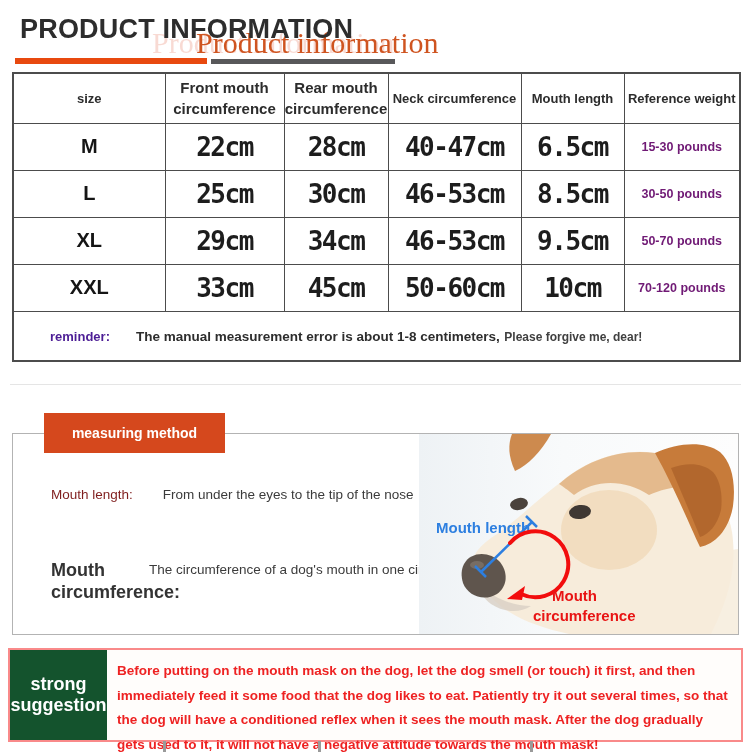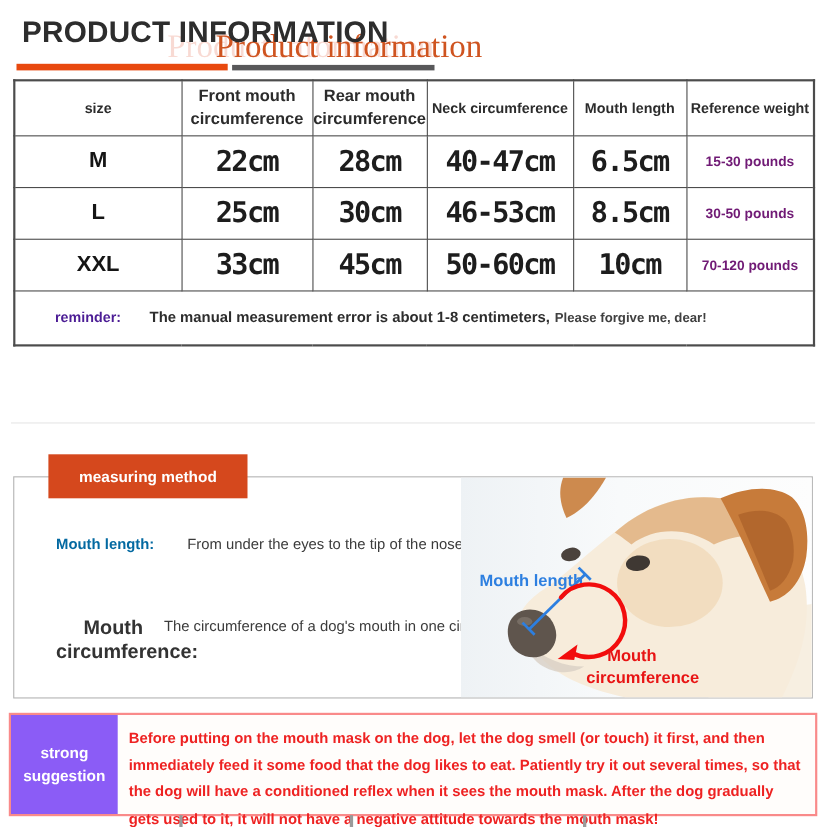--- a/index.html
+++ b/index.html
@@ -23,32 +23,32 @@
   td.val-cell { font-family:"DejaVu Sans Mono", monospace; font-weight:bold; font-size:26px; letter-spacing:-1.5px; color:#1d1d1d; }
   td.weight-cell { font-size:12.5px; font-weight:600; color:#701a75; }
   tr.reminder-row td { height:50px; text-align:left; padding-left:36px; }
   .rem-label { font-size:13px; font-weight:bold; color:#4c1d95; margin-right:26px; }
   .rem-main { font-size:13.5px; font-weight:600; color:#2d2d2d; }
   .rem-tail { font-size:12px; font-weight:600; color:#404040; }
 
   .faint-line { position:absolute; left:10px; top:384px; width:731px; height:1px; background:rgba(0,0,0,0.10); }
 
   
-  .measure-box { position:absolute; left:12px; top:433px; width:727px; height:202px; border:1px solid #b3b3b3; background:#fff;text-align:center; }
+  .measure-box { position:absolute; left:12px; top:433px; width:727px; height:202px; border:1px solid #b3b3b3; background:#fff; }
   .measure-badge { position:absolute; left:31px; top:-21px; width:181px; height:40px; background:#d5481d; color:#ffffff; font-weight:bold; font-size:14px; display:flex; align-items:center; justify-content:center; z-index:2; }
   .ml-row { position:absolute; left:38px; top:53px; font-size:13.5px; color:#3b3b3b; white-space:nowrap; }
-  .meas-label { font-weight:700; color:#0369a1; }
+  .meas-label { font-weight:400; color:#7f1d1d; }
   .ml-row .meas-label { margin-right:30px; }
   .mc-label { position:absolute; left:38px; top:103px; width:104px; font-size:18px; font-weight:600; color:#333; line-height:22px;margin-top:22px; }
   .mc-desc { position:absolute; left:136px; top:128px; font-size:13.5px; color:#3b3b3b; white-space:nowrap; }
   .dog-svg { position:absolute; right:0; top:0; }
 
   
   .suggest { position:absolute; left:8px; top:648px; width:735px; height:94px; border:2px solid #f98a8a; background:#fffdfb; display:flex; }
-  .suggest-label { width:97px; background:#8b5cf6; color:#fff; font-weight:bold; font-size:14px; display:flex; flex-direction:column; align-items:center; justify-content:center; line-height:21px; flex-shrink:0; }
+  .suggest-label { width:97px; background:#14532d; color:#fff; font-weight:bold; font-size:18px; display:flex; flex-direction:column; align-items:center; justify-content:center; line-height:21px; flex-shrink:0; }
   .suggest-text { flex:1; padding:9px 12px 0 10px; color:#ee2222; font-weight:bold; font-size:13.5px; line-height:24.5px; }
 
   .tick { position:absolute; width:3px; height:11px; background:#9a9a9a; top:741px; }
 </style>
 </head>
 <body>
 
 <div class="page">
 
   <div class="subtitle-ghost">Product information</div>
@@ -83,20 +83,28 @@
       <td class="val-cell">6.5cm</td>
       <td class="weight-cell">15-30 pounds</td>
     </tr>
     <tr>
       <td class="size-cell">L</td>
       <td class="val-cell">25cm</td>
       <td class="val-cell">30cm</td>
       <td class="val-cell">46-53cm</td>
       <td class="val-cell">8.5cm</td>
       <td class="weight-cell">30-50 pounds</td>
+    </tr>
+    <tr>
+      <td class="size-cell">XL</td>
+      <td class="val-cell">29cm</td>
+      <td class="val-cell">34cm</td>
+      <td class="val-cell">46-53cm</td>
+      <td class="val-cell">9.5cm</td>
+      <td class="weight-cell">50-70 pounds</td>
     </tr>
     <tr>
       <td class="size-cell">XXL</td>
       <td class="val-cell">33cm</td>
       <td class="val-cell">45cm</td>
       <td class="val-cell">50-60cm</td>
       <td class="val-cell">10cm</td>
       <td class="weight-cell">70-120 pounds</td>
     </tr>
     <tr class="reminder-row">

